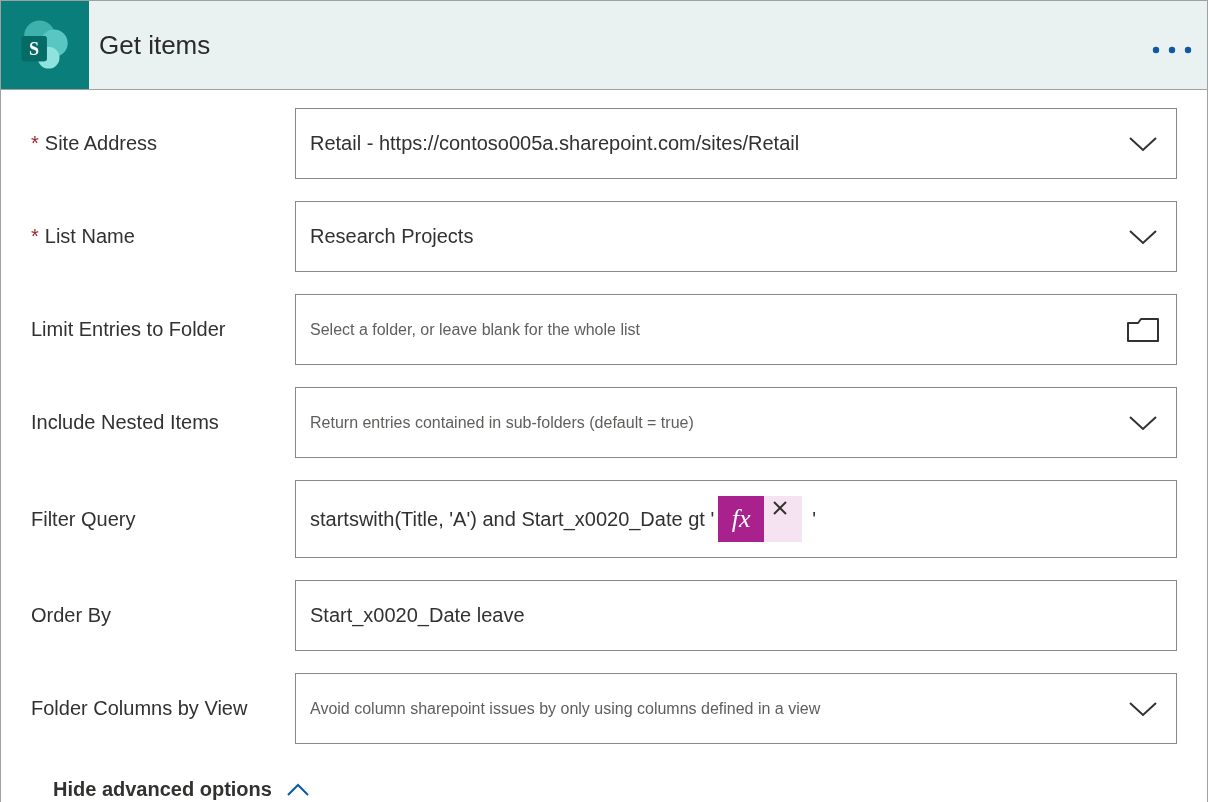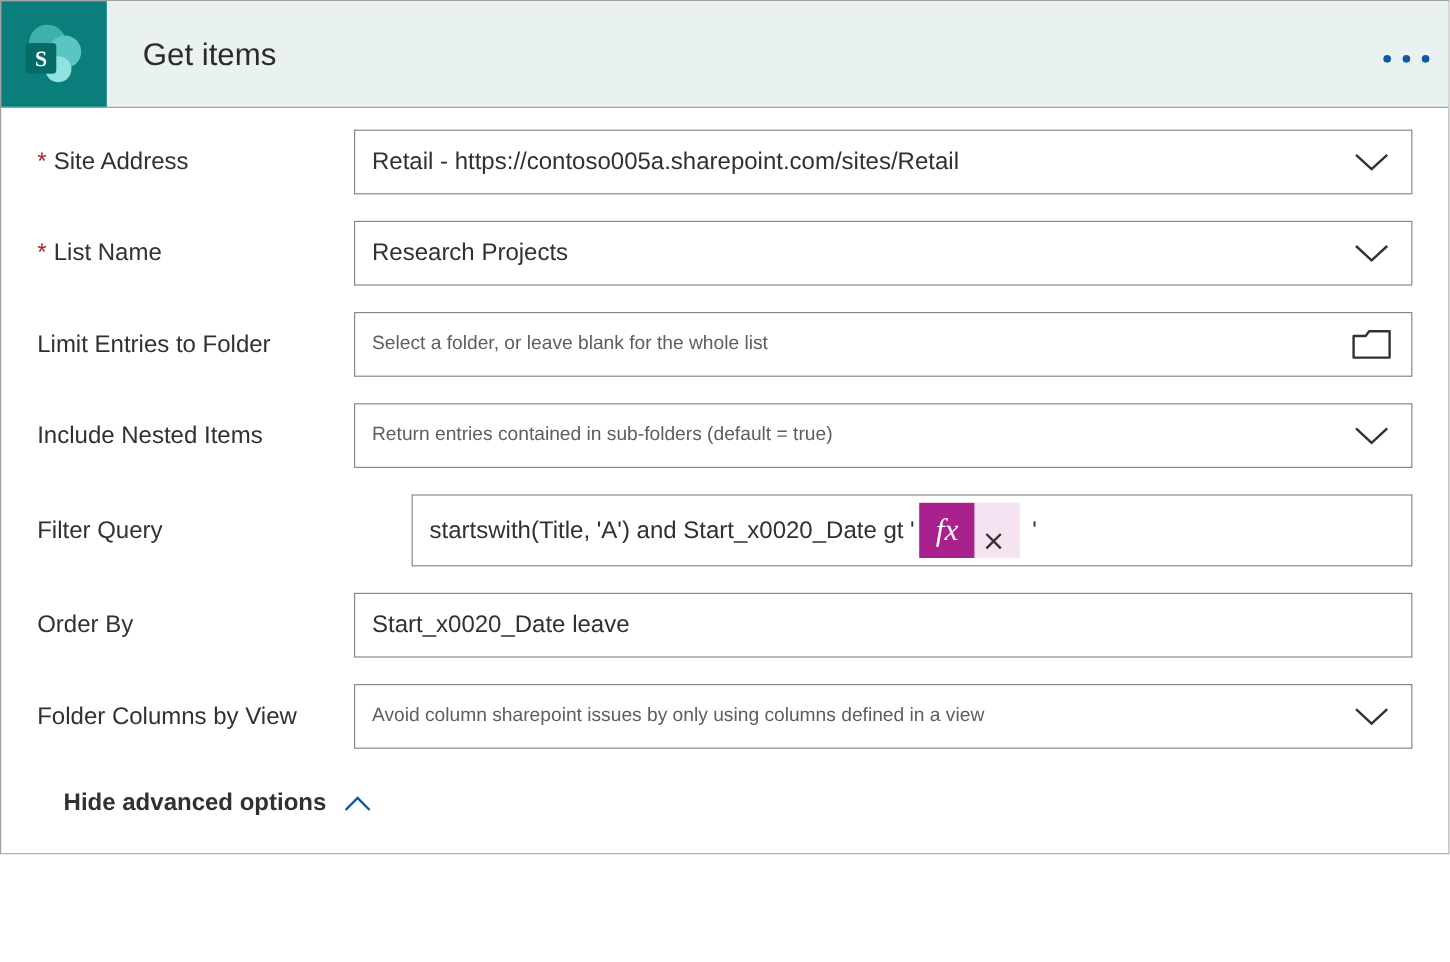--- a/index.html
+++ b/index.html
@@ -24,21 +24,21 @@
     width: 88px;
     height: 88px;
     background: #0a7e7a;
     display: flex;
     align-items: center;
     justify-content: center;
   }
   .card-header-icon svg { width: 58px; height: 58px; }
   .card-header-title {
     flex: 1;
-    padding-left: 30px;
+    padding-left: 10px;
     font-size: 26px;
     color: #2b2b2b;
   }
   .card-header-menu {
     width: 70px;
     text-align: center;
     color: #0c59a4;
     font-size: 30px;
     letter-spacing: 6px;
     cursor: pointer;
@@ -54,45 +54,44 @@
     font-size: 20px;
     color: #323130;
     display: flex;
     align-items: center;
   }
   .required-star { color: #a4262c; margin-right: 6px; }
   .form-control {
     flex: 1;
     border: 1px solid #8a8886;
     background: #fff;
-    height: 54px;
+    height: 71px;
     display: flex;
     align-items: center;
     padding: 0 14px;
     position: relative;
   }
   .form-control.tokenized {
-    height: 60px;
+    height: 78px;
     padding-right: 0;
-    margin-left: 48px;
   }
   .value-text { font-size: 20px; color: #323130; }
   .placeholder-text { font-size: 16px; color: #605e5c; }
   .chevron {
     position: absolute;
     right: 18px;
     top: 50%;
     transform: translateY(-50%);
   }
   .chevron svg { width: 30px; height: 18px; display: block; }
   .folder-icon { position: absolute; right: 16px; top: 50%; transform: translateY(-50%); }
   .folder-icon svg { width: 34px; height: 26px; display: block; }
   .token {
     display: inline-flex;
-    align-items: flex-end;
+    align-items: flex-start;
     background: #f6e3f1;
     height: 46px;
     margin-left: 4px;
   }
   .token-fx {
     width: 46px;
     height: 46px;
     background: #a9218d;
     color: #fff;
     font-style: italic;

